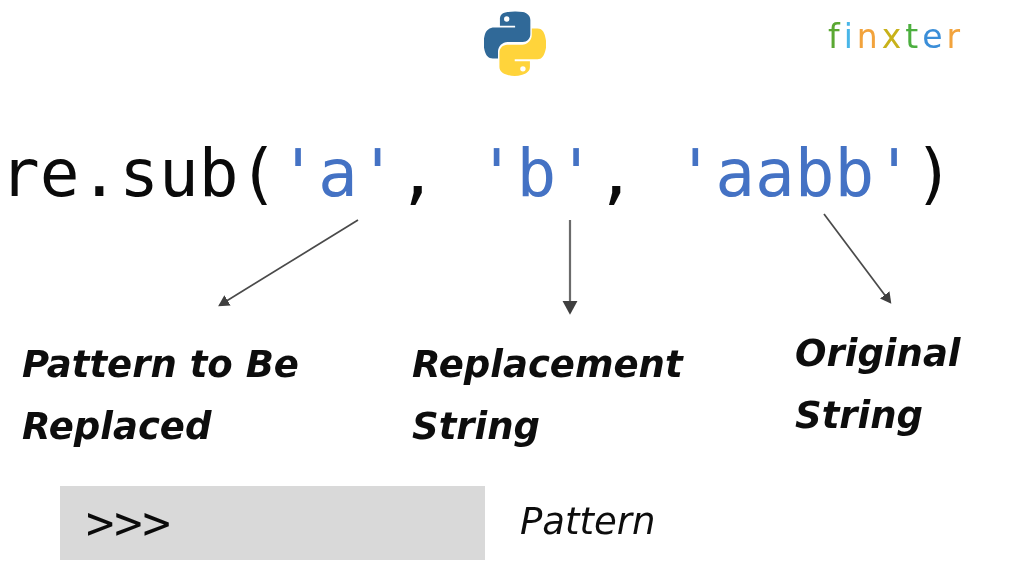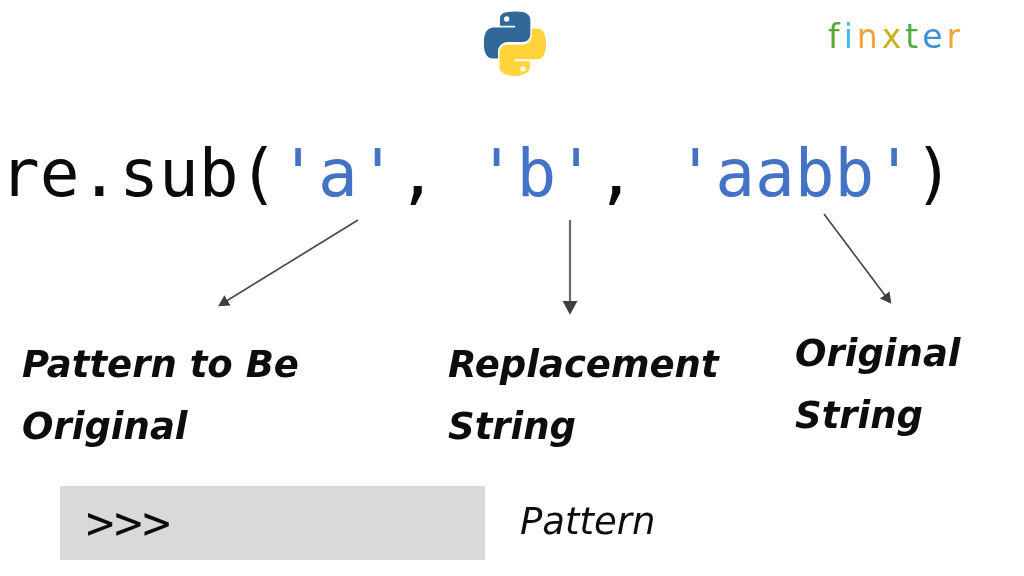--- a/index.html
+++ b/index.html
@@ -78,21 +78,21 @@
     position: absolute;
     font-family: "DejaVu Sans", "Liberation Sans", sans-serif;
     font-style: italic;
     font-weight: bold;
     font-size: 37px;
     line-height: 62px;
     color: #0d0d0d;
     white-space: pre-line;
   }
   #caption-pattern  { left: 22px;  top: 334px; }
-  #caption-replace  { left: 412px; top: 334px; margin-left: 36px; }
+  #caption-replace  { left: 412px; top: 334px; }
   #caption-original { left: 795px; top: 323px; }
 
   
   #result-box {
     position: absolute;
     left: 60px;
     top: 486px;
     width: 425px;
     height: 74px;
     background: #d9d9d9;
@@ -152,21 +152,21 @@
       <marker id="ah" markerWidth="7" markerHeight="7" refX="5.2" refY="3.5" orient="auto" markerUnits="strokeWidth">
         <path d="M0,0 L6.5,3.5 L0,7 z" fill="#3f3f3f"></path>
       </marker>
     </defs>
     <line x1="358" y1="220" x2="220" y2="305" stroke="#4a4a4a" stroke-width="1.7" marker-end="url(#ah)"></line>
     <line x1="570" y1="220" x2="570" y2="312" stroke="#6b6b6b" stroke-width="2.2" marker-end="url(#ah)"></line>
     <line x1="824" y1="214" x2="890" y2="302" stroke="#4a4a4a" stroke-width="1.7" marker-end="url(#ah)"></line>
   </svg>
 
   <div class="caption" id="caption-pattern">Pattern to Be
-Original</div>
+Replaced</div>
   <div class="caption" id="caption-replace">Replacement
 String</div>
   <div class="caption" id="caption-original">Original
 String</div>
 
   <div id="result-box">
     <span class="rcode">&gt;&gt;&gt;</span>
       <span class="rcode">&nbsp;&nbsp;</span>
   </div>
 

